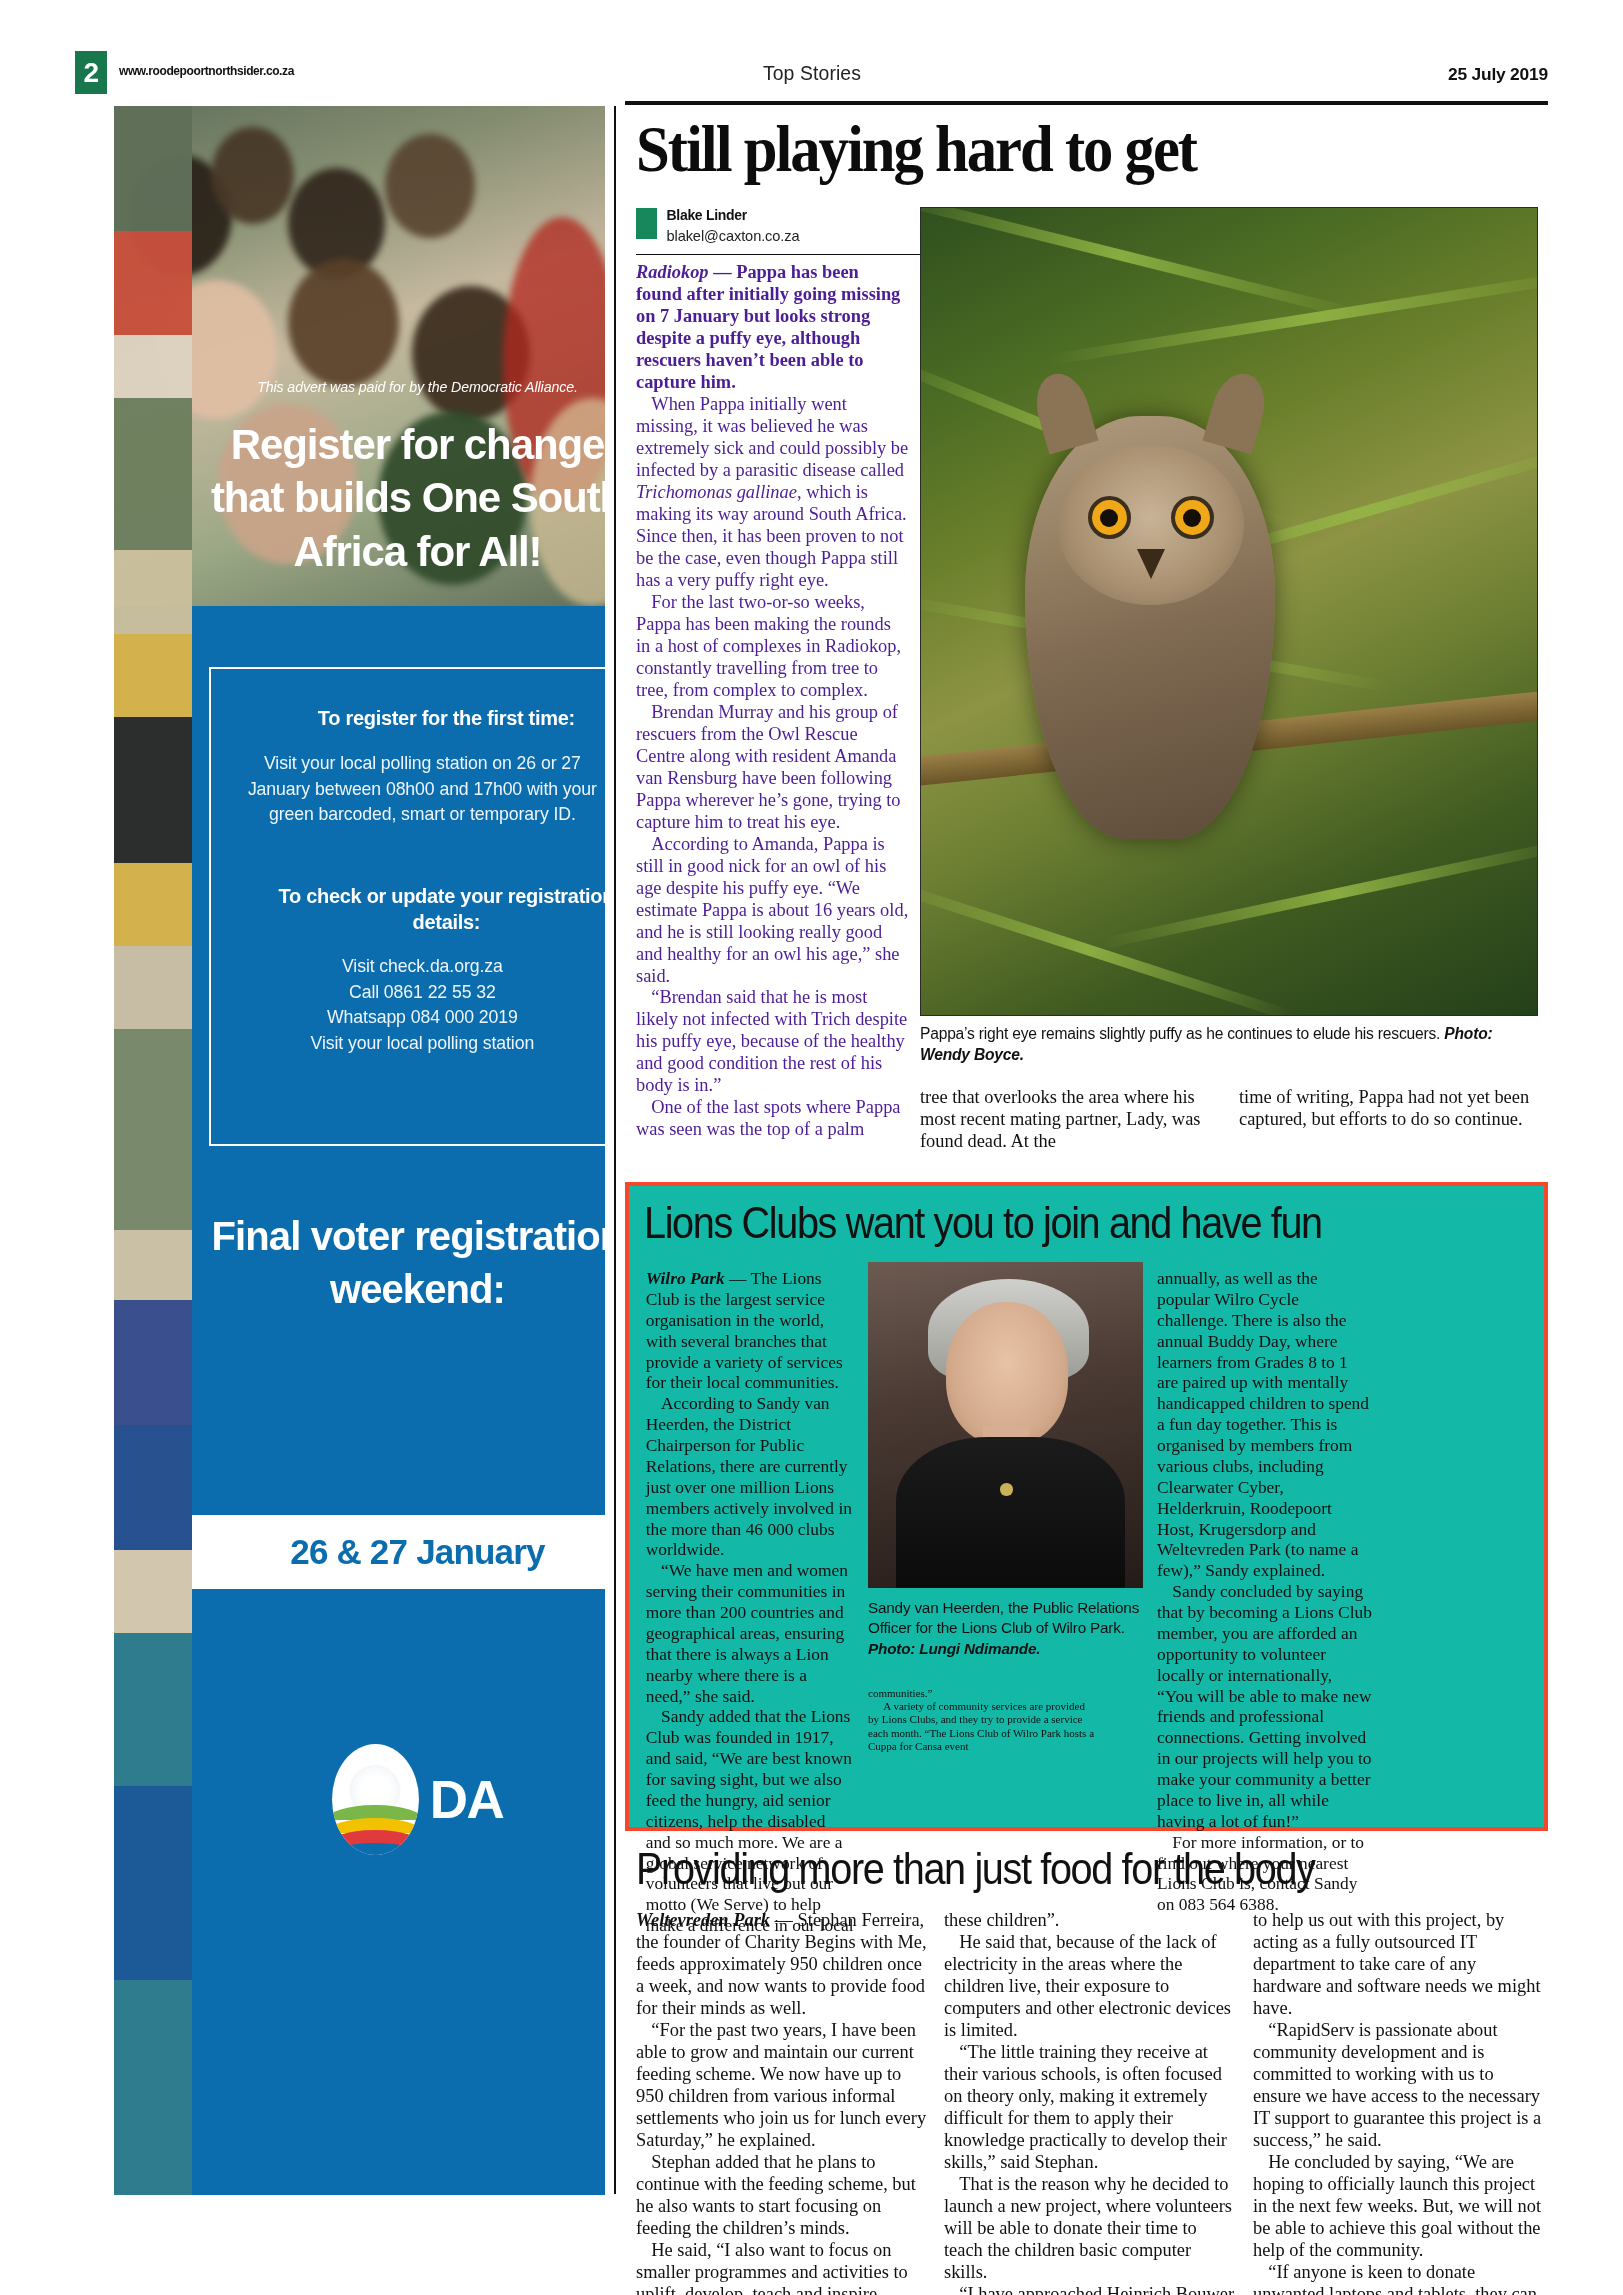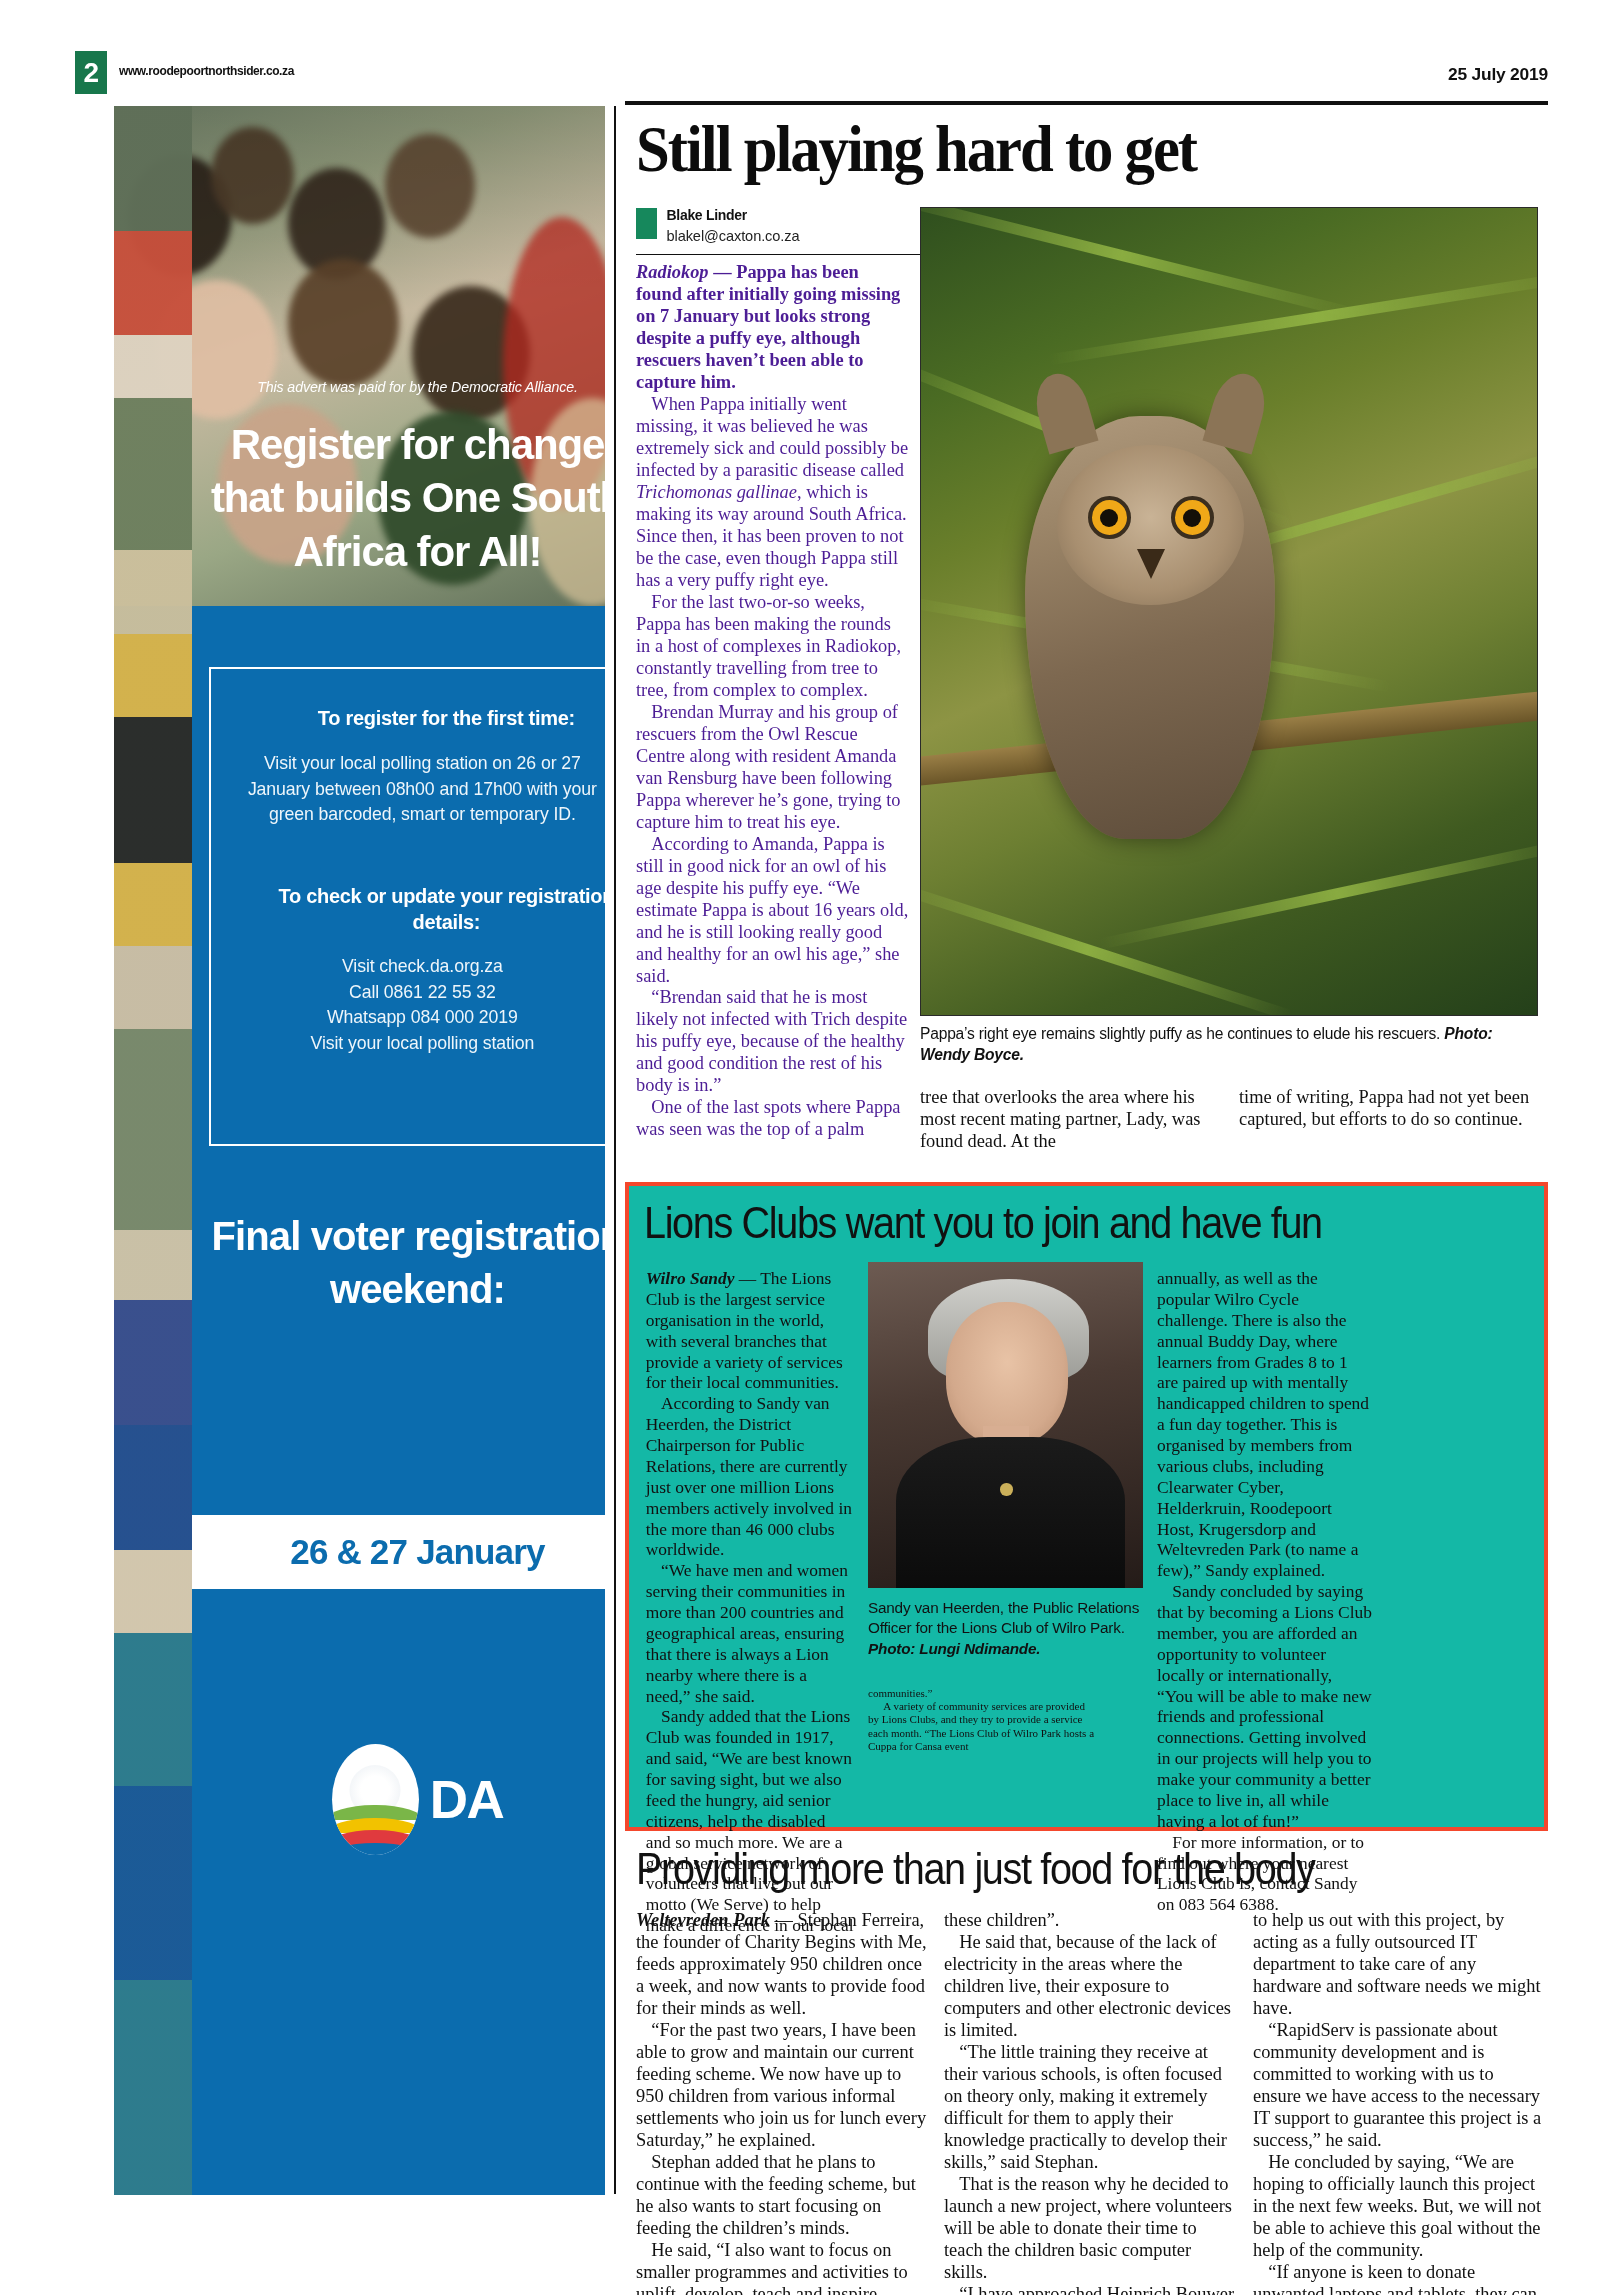--- a/index.html
+++ b/index.html
@@ -248,20 +248,21 @@
   .it{font-style:italic;}
 </style>
 </head>
 <body>
 
 <div class="page">
 
   <div class="masthead">
     <div class="folio-box">2</div>
     <div class="folio-url">www.roodepoortnorthsider.co.za</div>
+    <div class="folio-section">Top Stories</div>
     <div class="folio-date">25 July 2019</div>
   </div>
 
   <div class="vrule"></div>
   <div class="toprule"></div>
 
   <div class="ad-col">
     <div class="ad">
 
       <div class="ad-photo">
@@ -369,21 +370,21 @@
       <p class="noind">tree that overlooks the area where his most recent mating partner, Lady, was found dead. At the</p>
     </div>
     <div class="a1-col3">
       <p class="noind">time of writing, Pappa had not yet been captured, but efforts to do so continue.</p>
     </div>
 
     <div class="a2">
       <div class="a2-head">Lions Clubs want you to join and have fun</div>
 
       <div class="a2-col1">
-        <p class="noind"><span class="dl">Wilro Sandy</span><span> — The Lions Club is the largest service organisation in the world, with several branches that provide a variety of services for their local communities.</span></p>
+        <p class="noind"><span class="dl">Wilro Park</span><span> — The Lions Club is the largest service organisation in the world, with several branches that provide a variety of services for their local communities.</span></p>
         <p>According to Sandy van Heerden, the District Chairperson for Public Relations, there are currently just over one million Lions members actively involved in the more than 46 000 clubs worldwide.</p>
         <p>“We have men and women serving their communities in more than 200 countries and geographical areas, ensuring that there is always a Lion nearby where there is a need,” she said.</p>
         <p>Sandy added that the Lions Club was founded in 1917, and said, “We are best known for saving sight, but we also feed the hungry, aid senior citizens, help the disabled and so much more. We are a global service network of volunteers that live out our motto (We Serve) to help make a difference in our local</p>
       </div>
 
       <div class="a2-photo">
         <div class="p2-hair"></div>
         <div class="p2-face"></div>
         <div class="p2-neck"></div>
         <div class="p2-body"></div>

